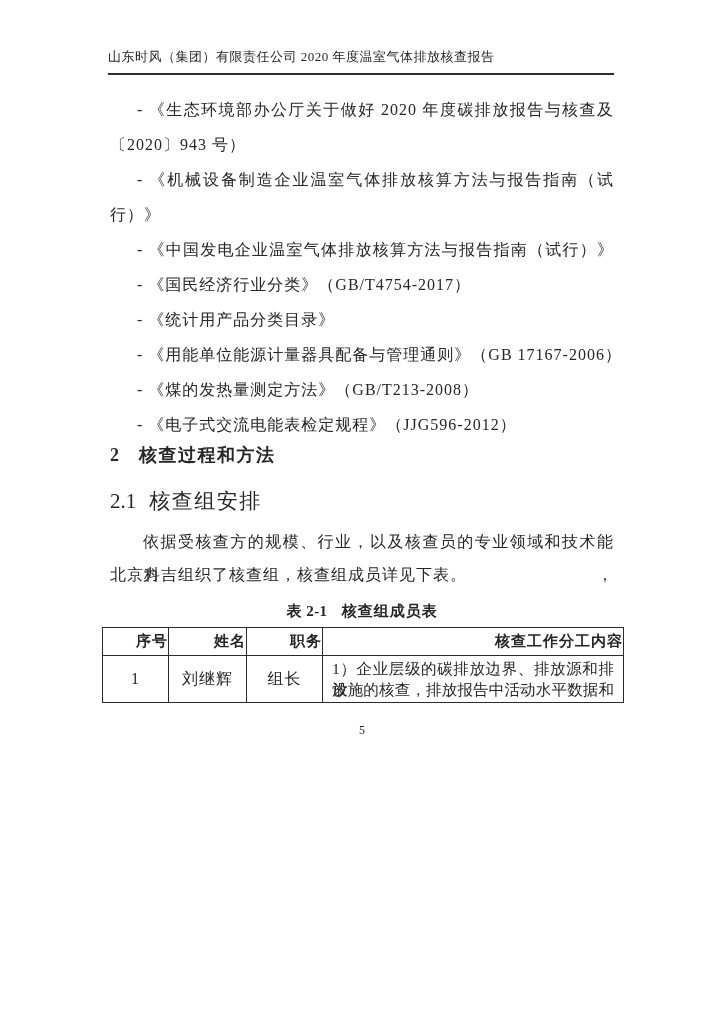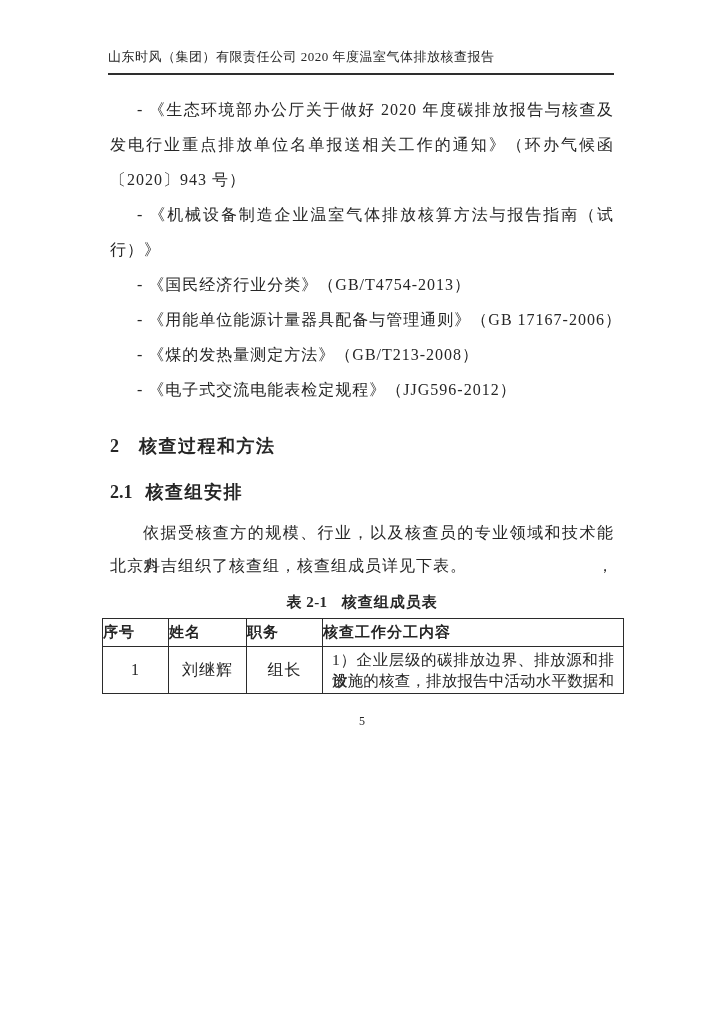--- a/index.html
+++ b/index.html
@@ -32,23 +32,23 @@
     overflow: visible;
   }
   .ref-line.indent { padding-left: 27px; }
   .ref-line.fill {
     white-space: normal;
     text-align: justify;
     text-align-last: justify;
     text-justify: inter-character;
   }
 
-  .h2 { margin-top: 26px; font-size: 18px; line-height: 26px; font-weight: bold; letter-spacing: 1.5px; }
+  .h2 { font-size: 18px; line-height: 26px; font-weight: bold; letter-spacing: 1.5px; }
   .h2 .num { display: inline-block; margin-right: 20px; letter-spacing: 0; }
-  .h3 { margin-top: 21px; font-size: 18px; line-height: 24px; font-weight: bold; letter-spacing: 1.5px; }
+  .h3 { margin-top: 21px; font-size: 21px; line-height: 24px; font-weight: normal; letter-spacing: 1.5px; }
   .h3 .num { display: inline-block; margin-right: 13px; letter-spacing: 0; }
 
   .para { margin-top: 12px; }
   .para-line {
     font-size: 16px;
     line-height: 33px;
     height: 33px;
     letter-spacing: 1px;
     white-space: nowrap;
   }
@@ -77,21 +77,21 @@
     border-collapse: collapse;
     table-layout: fixed;
   }
   table.team th, table.team td {
     border: 1.5px solid #2b2b2b;
     vertical-align: middle;
   }
   table.team th {
     font-size: 15px;
     font-weight: bold;
-    text-align: left;
+    text-align: right;
     height: 28px;
     letter-spacing: 1px;
   }
   table.team td.center {
     font-size: 16px;
     text-align: center;
     letter-spacing: 1px;
   }
   table.team td.duty { padding: 2px 9px; }
   .duty-line {
@@ -125,25 +125,26 @@
 
 <div class="page">
   <div class="content">
 
     <div class="doc-header">
       <span>山东时风（集团）有限责任公司 2020 年度温室气体排放核查报告</span>
     </div>
 
     <div class="ref-list">
       <div class="ref-line indent fill">- 《生态环境部办公厅关于做好 2020 年度碳排放报告与核查及</div>
-      <div class="ref-line fill">发电行业重点排放单位名单报送相关工作的通知》（环办气候函</div>
       <div class="ref-line">〔2020〕943 号）</div>
       <div class="ref-line indent fill">- 《机械设备制造企业温室气体排放核算方法与报告指南（试</div>
       <div class="ref-line">行）》</div>
-      <div class="ref-line indent">- 《国民经济行业分类》（GB/T4754-2013）</div>
+      <div class="ref-line indent fill">- 《中国发电企业温室气体排放核算方法与报告指南（试行）》</div>
+      <div class="ref-line indent">- 《国民经济行业分类》（GB/T4754-2017）</div>
+      <div class="ref-line indent">- 《统计用产品分类目录》</div>
       <div class="ref-line indent">- 《用能单位能源计量器具配备与管理通则》（GB 17167-2006）</div>
       <div class="ref-line indent">- 《煤的发热量测定方法》（GB/T213-2008）</div>
       <div class="ref-line indent">- 《电子式交流电能表检定规程》（JJG596-2012）</div>
     </div>
 
     <div class="h2">
       <span class="num">2</span><span>核查过程和方法</span>
     </div>
 
     <div class="h3">

